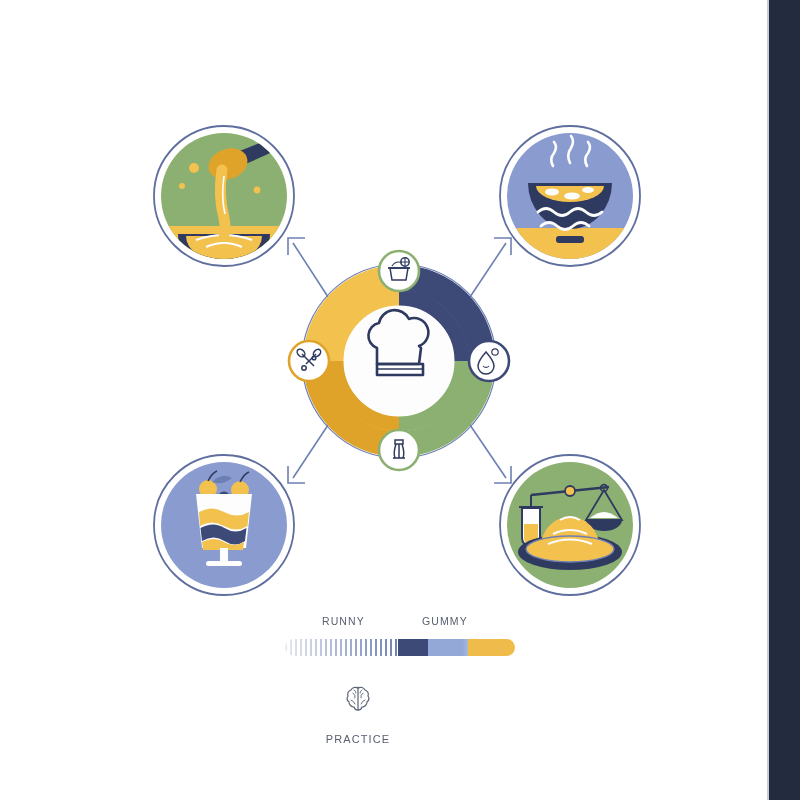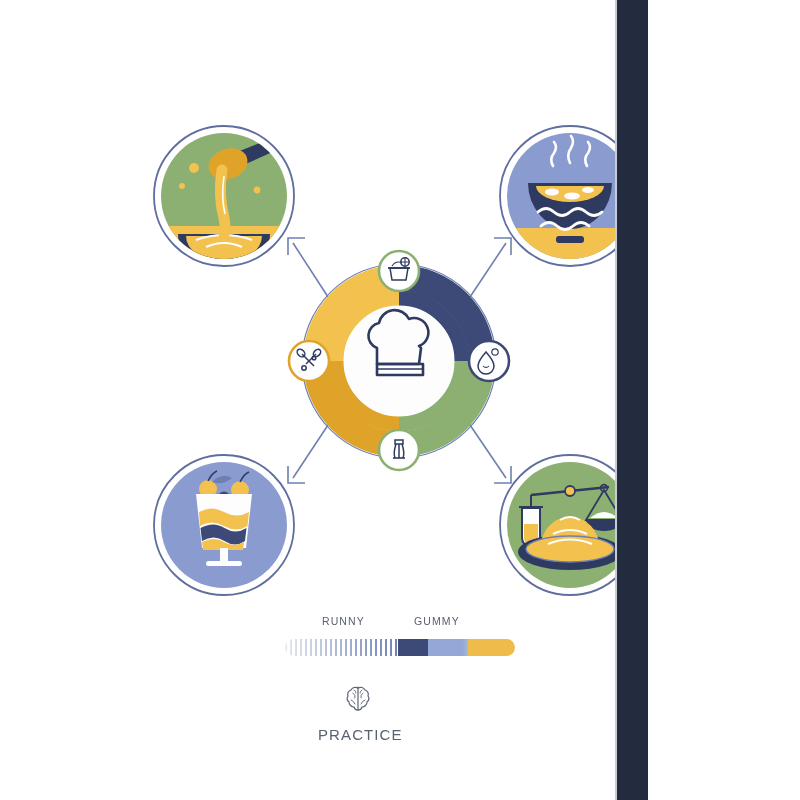--- a/index.html
+++ b/index.html
@@ -6,21 +6,21 @@
   * { box-sizing: border-box; }
   html, body {
     margin: 0; padding: 0;
     width: 800px; height: 800px;
     background: #ffffff;
     font-family: "Liberation Sans", sans-serif;
     overflow: hidden;
   }
   #canvas {
     position: relative;
-    width: 648px; height: 800px;
+    width: 800px; height: 800px;
     background: #ffffff;
   }
   
   .edge-strip {
     position: absolute;
     top: 0; right: 0;
     width: 31px; height: 800px;
     background: #232c3f;
   }
   .edge-sep {
@@ -49,21 +49,21 @@
   }
   .legend-label {
     position: absolute;
     font-size: 10.5px;
     letter-spacing: 1.1px;
     color: #596070;
     font-family: "Liberation Sans", sans-serif;
     white-space: nowrap;
   }
   .legend-label.l1 { left: 37px; top: 0; }
-  .legend-label.l2 { left: 129px; top: 0; }
+  .legend-label.l2 { left: 137px; top: 0; }
 
   .gradbar {
     position: relative;
     margin-top: 6px;
     height: 17px;
     width: 230px;
   }
   .gradbar .stripes {
     position: absolute; left: 0; top: 0;
     width: 115px; height: 17px;
@@ -95,22 +95,22 @@
     width: 80px;
     text-align: center;
   }
   .mode-icon {
     height: 40px;
     display: flex;
     align-items: center;
     justify-content: center;
   }
   .mode-label {
-    margin-top: 8px;
-    font-size: 15px;
+    margin-top: 15px;
+    font-size: 11px;
     letter-spacing: 1.1px;
     color: #596070;
     white-space: nowrap;
   }
 </style>
 </head>
 <body>
 
 <div id="canvas">
 

